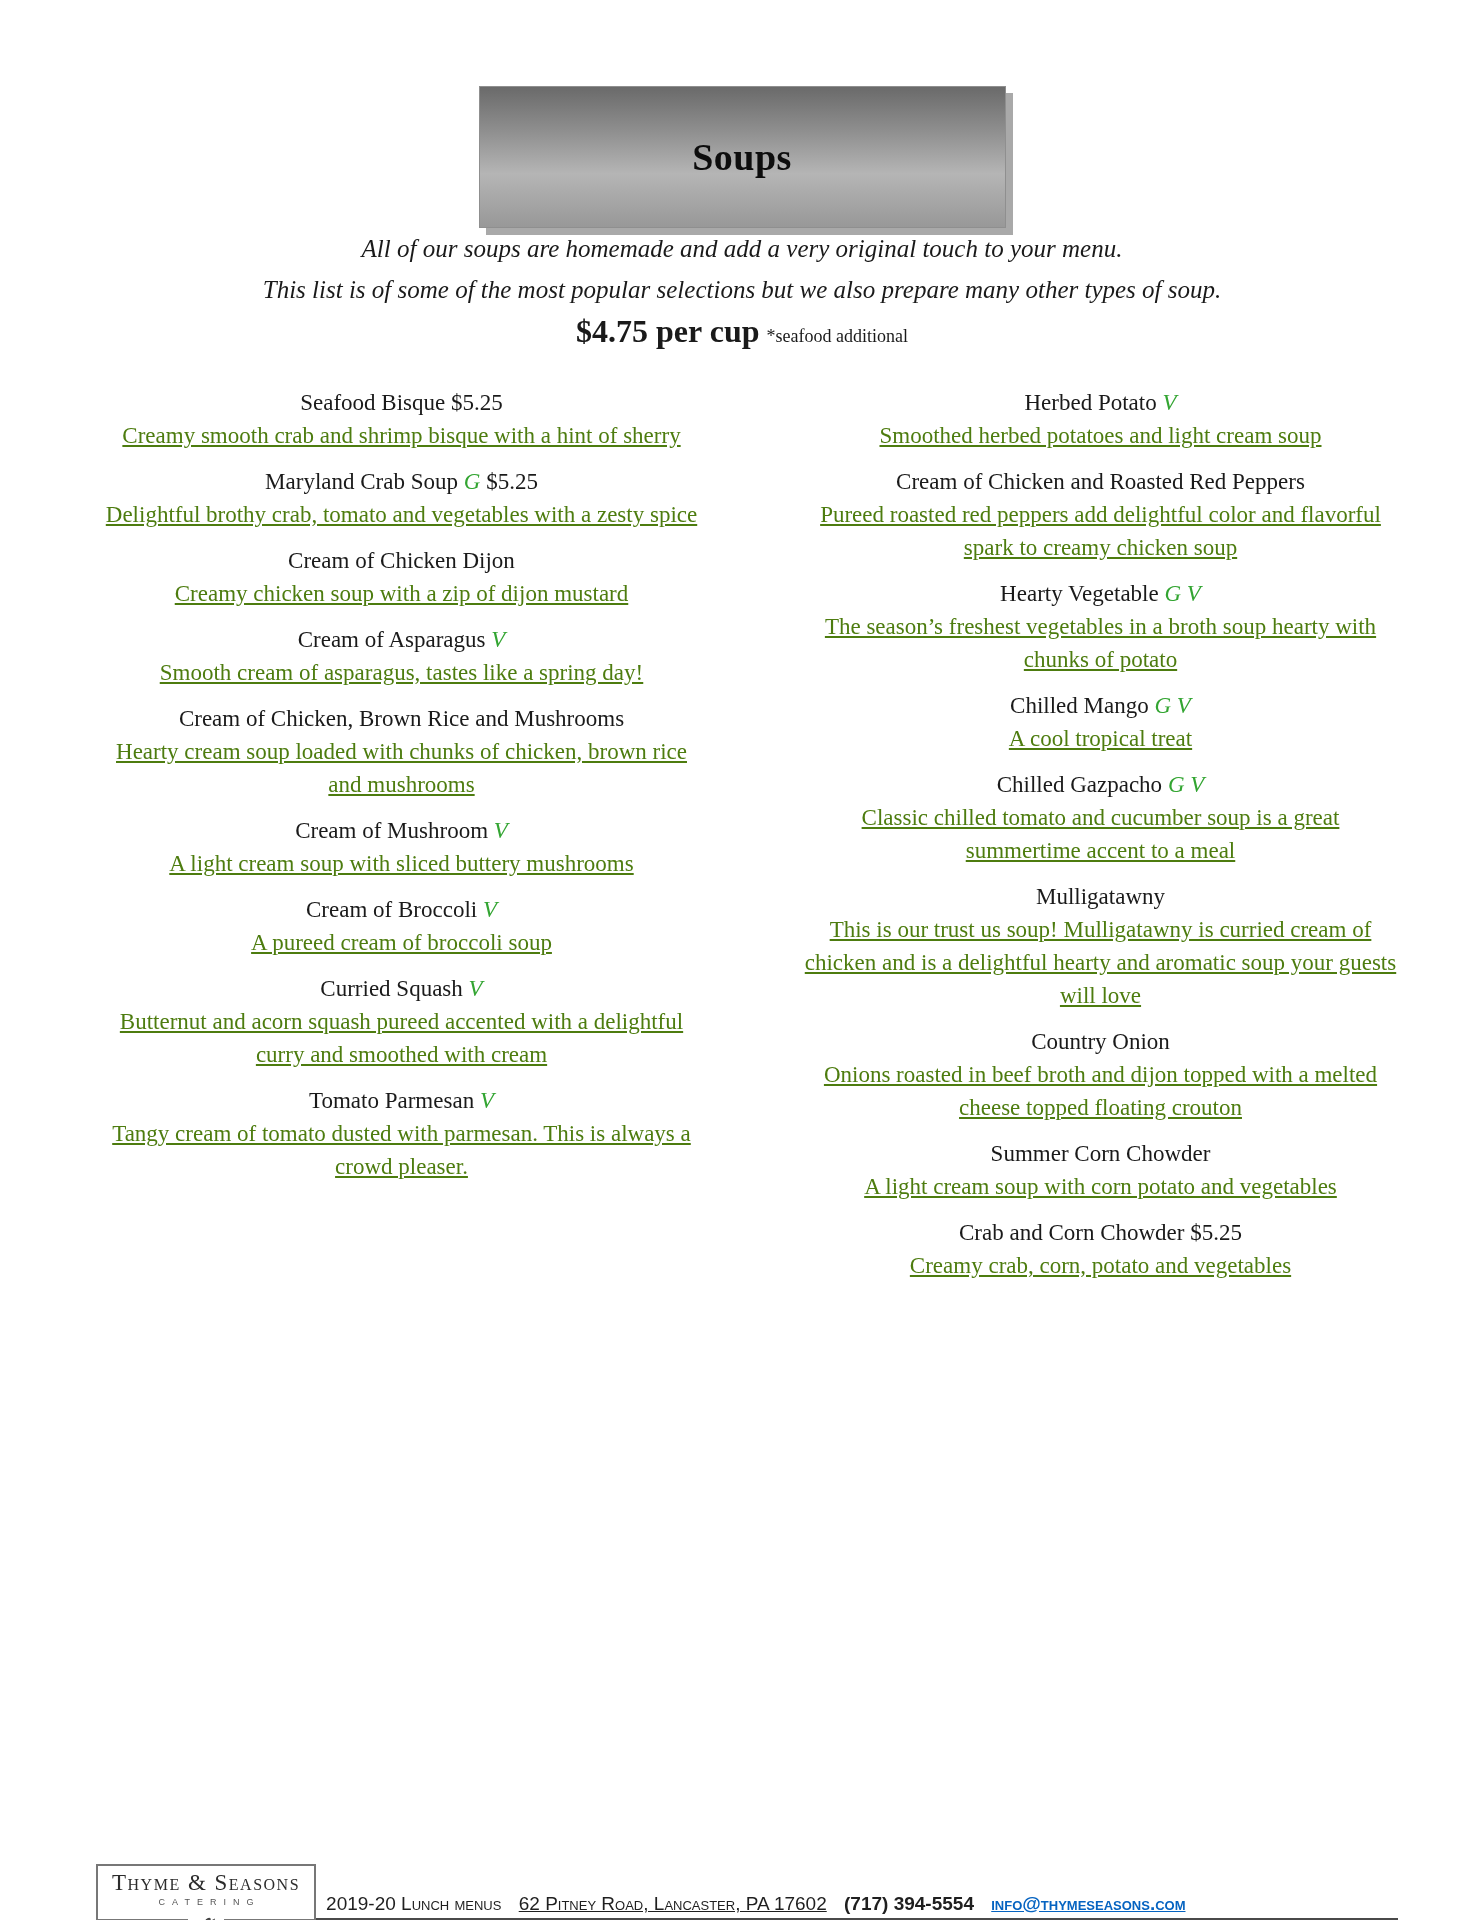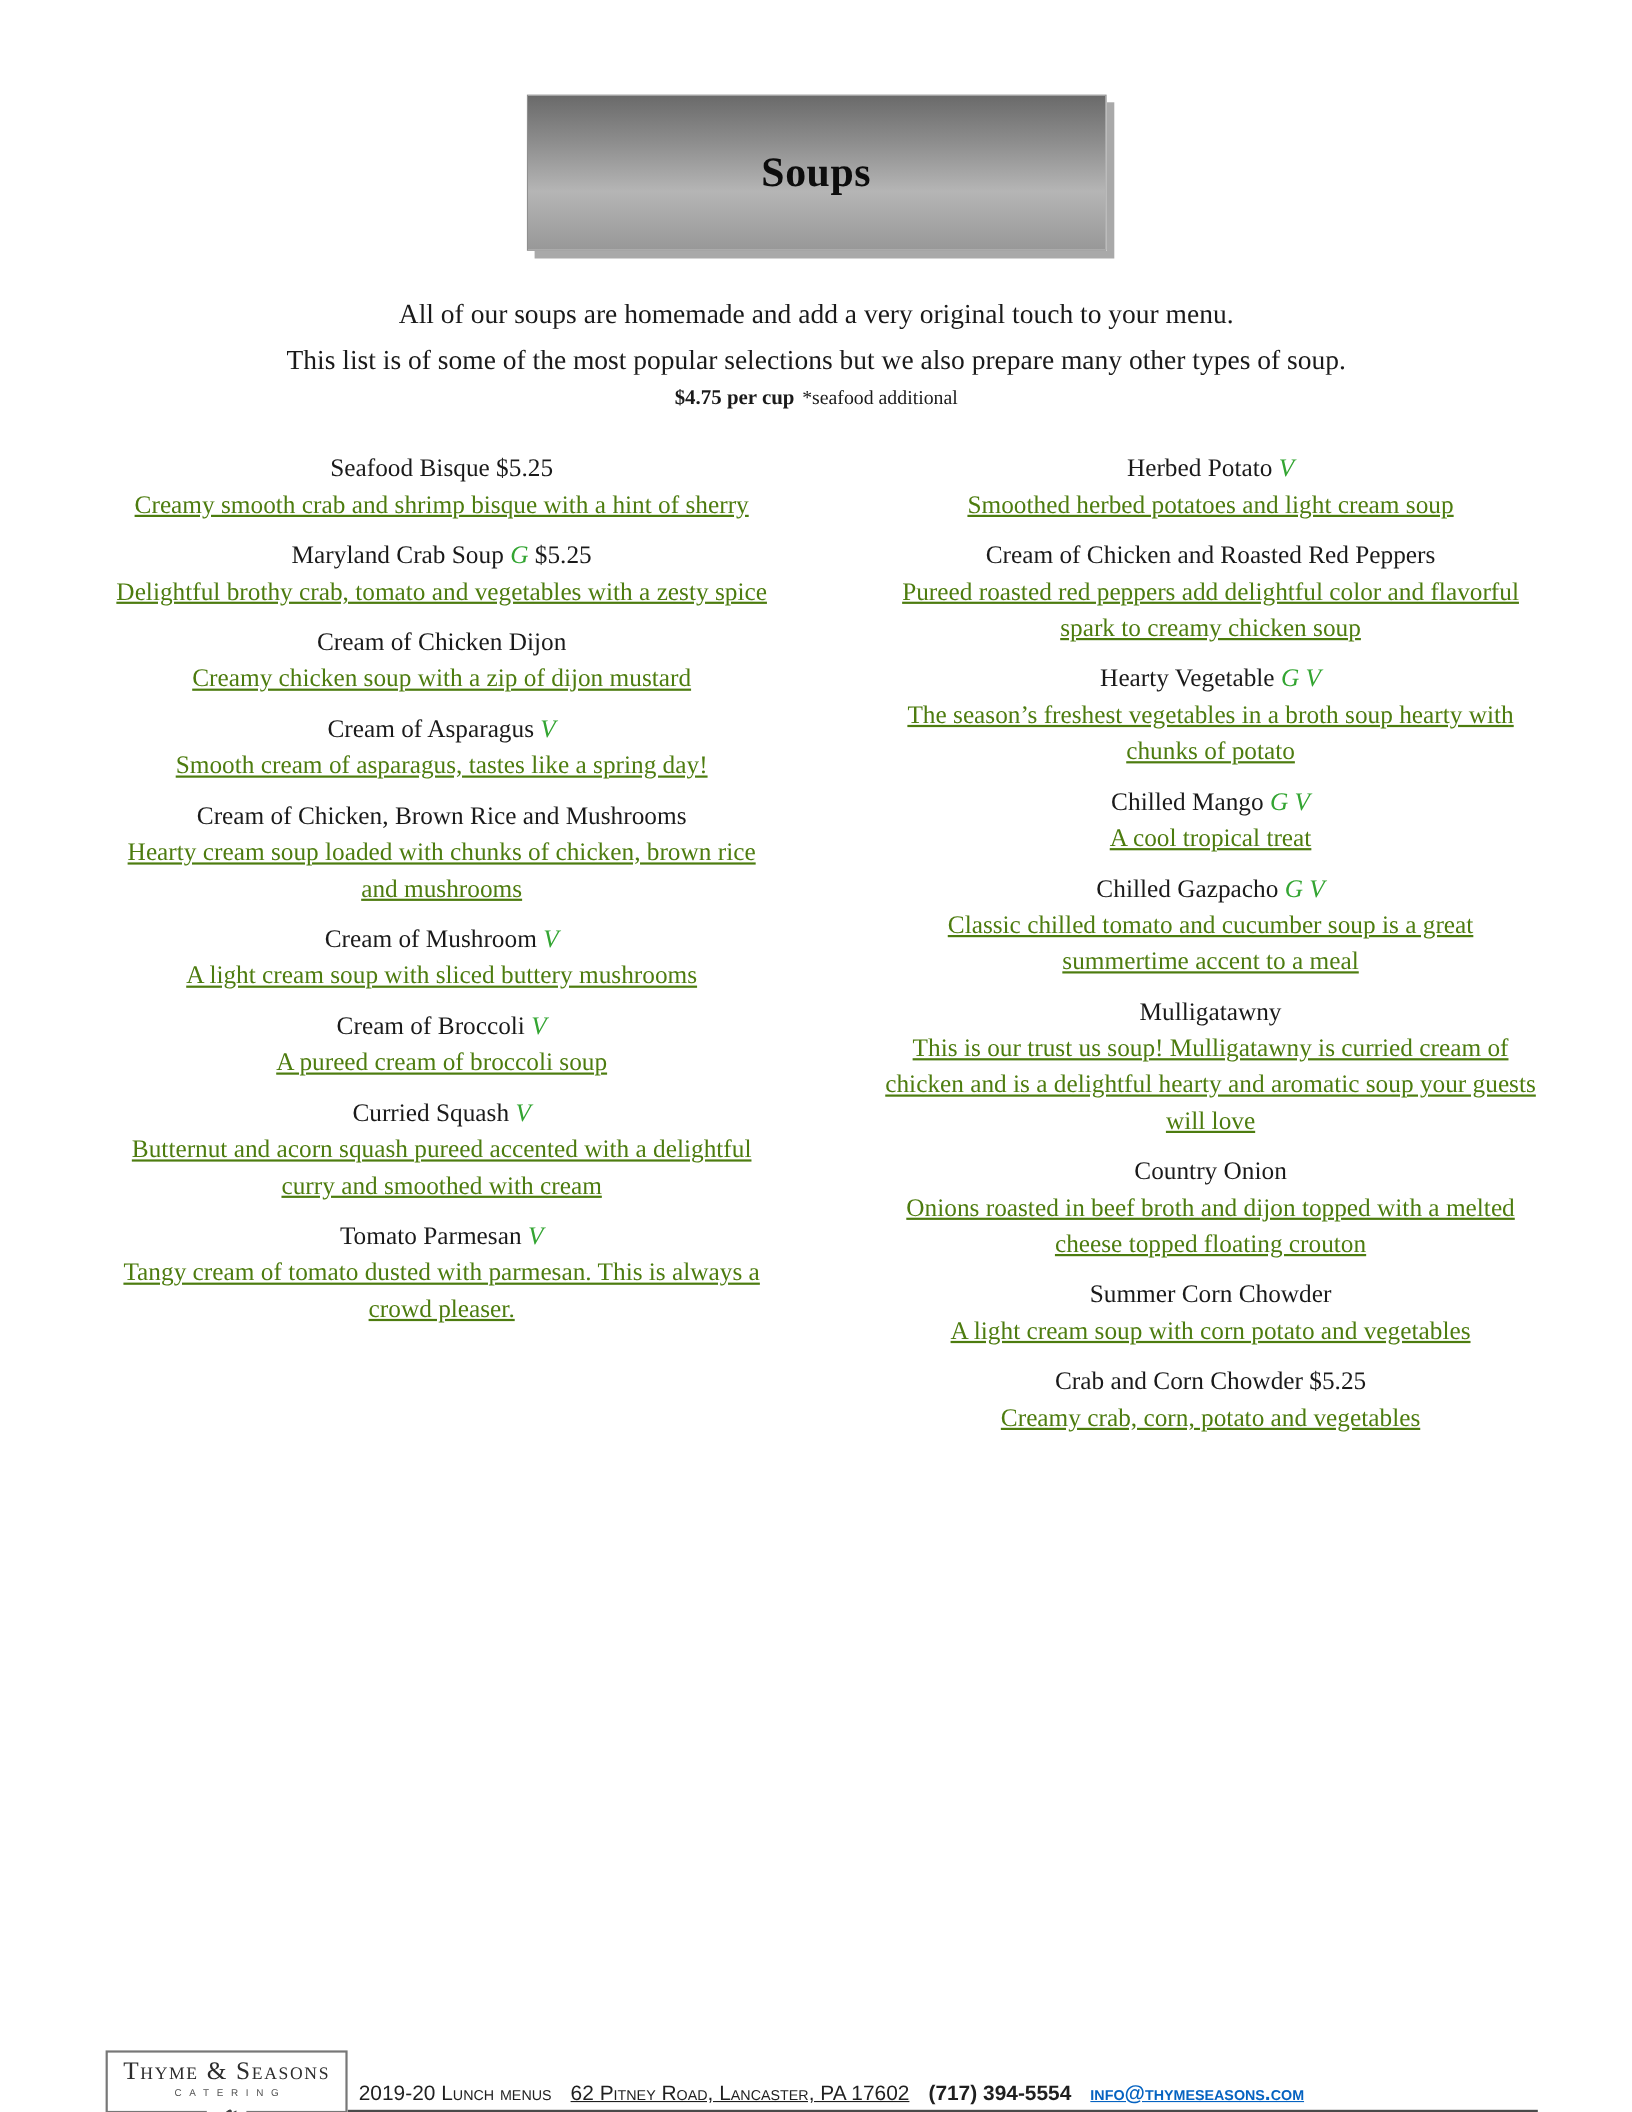--- a/index.html
+++ b/index.html
@@ -20,23 +20,23 @@
     background: linear-gradient(180deg, #6a6a6a 0%, #8d8d8d 30%, #b5b5b5 62%, #989898 100%);
     border: 1px solid #8f8f8f;
     box-shadow: 7px 7px 0 #a9a9a9;
     display: flex; align-items: center; justify-content: center;
   }
   .header-title {
     font-size: 38px; font-weight: bold; color: #0d0d0d; letter-spacing: 0.5px;
   }
 
   
-  .intro { text-align: center; font-size: 25px; line-height: 41px; margin-top: 38px; color: #1a1a1a; }
+  .intro { text-align: center; font-style: italic; font-size: 25px; line-height: 41px; color: #1a1a1a; }
   .price-line { text-align: center; margin-top: 3px; }
-  .price-main { font-weight: bold; font-size: 19px; margin-top: 39px; }
+  .price-main { font-weight: bold; font-size: 32px; margin-top: 39px; }
   .price-note { font-size: 18px; margin-left: 7px; }
 
   
   .columns { display: flex; margin-top: 36px; padding: 0 86px 0 104px; gap: 104px; }
   .col { flex: 1; }
   .menu-item { text-align: center; font-size: 23px; line-height: 33px; margin-bottom: 13px; }
   .item-title { color: #1a1a1a; }
   .marker { color: var(--marker-green, #33a532); font-style: italic; }
   .price { color: #1a1a1a; }
   .item-desc { color: #4d7c0f; text-decoration: underline; }

